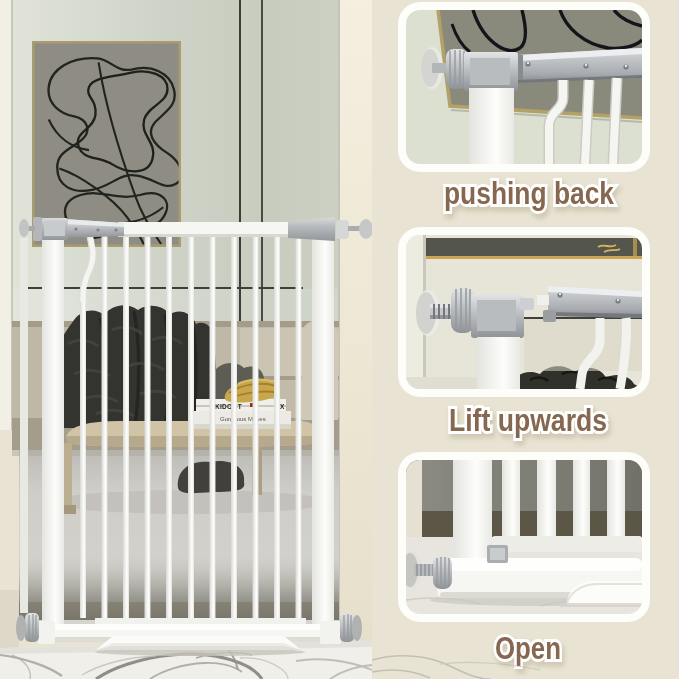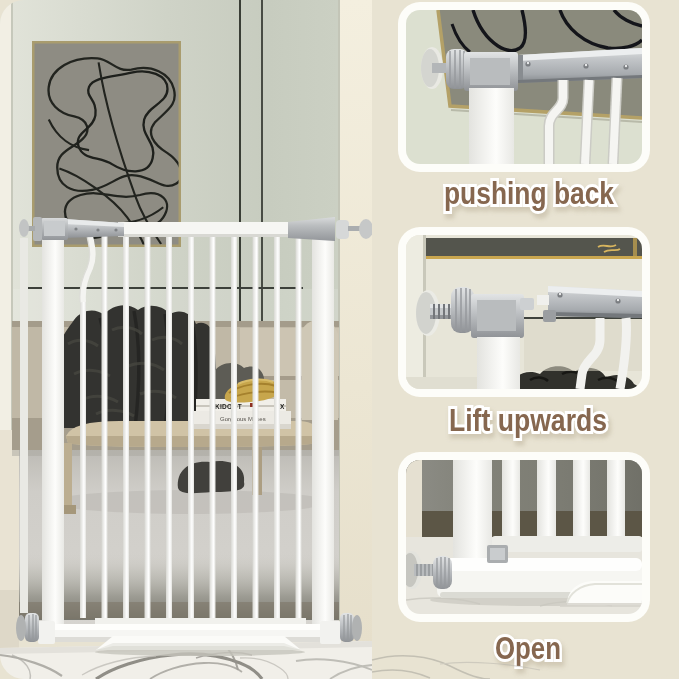--- a/index.html
+++ b/index.html
@@ -1,16 +1,16 @@
 <!DOCTYPE html>
 <html><head>
 <meta charset="utf-8">
 <style>
 html,body{margin:0;padding:0;background:#e8e3d2;}
-#stage{position:relative;width:679px;height:679px;overflow:hidden;font-family:"Liberation Sans",sans-serif;border-radius:24px;}
+#stage{position:relative;width:679px;height:679px;overflow:hidden;font-family:"Liberation Sans",sans-serif;}
 svg{position:absolute;left:0;top:0;}
 </style>
 </head>
 <body>
 <div id="stage">
 <svg width="679" height="679" viewBox="0 0 679 679">
 <defs>
 <linearGradient id="wallg" x1="0" y1="0" x2="1" y2="0">
  <stop offset="0" stop-color="#e2e4da"></stop>
  <stop offset="0.45" stop-color="#cfd3c7"></stop>

